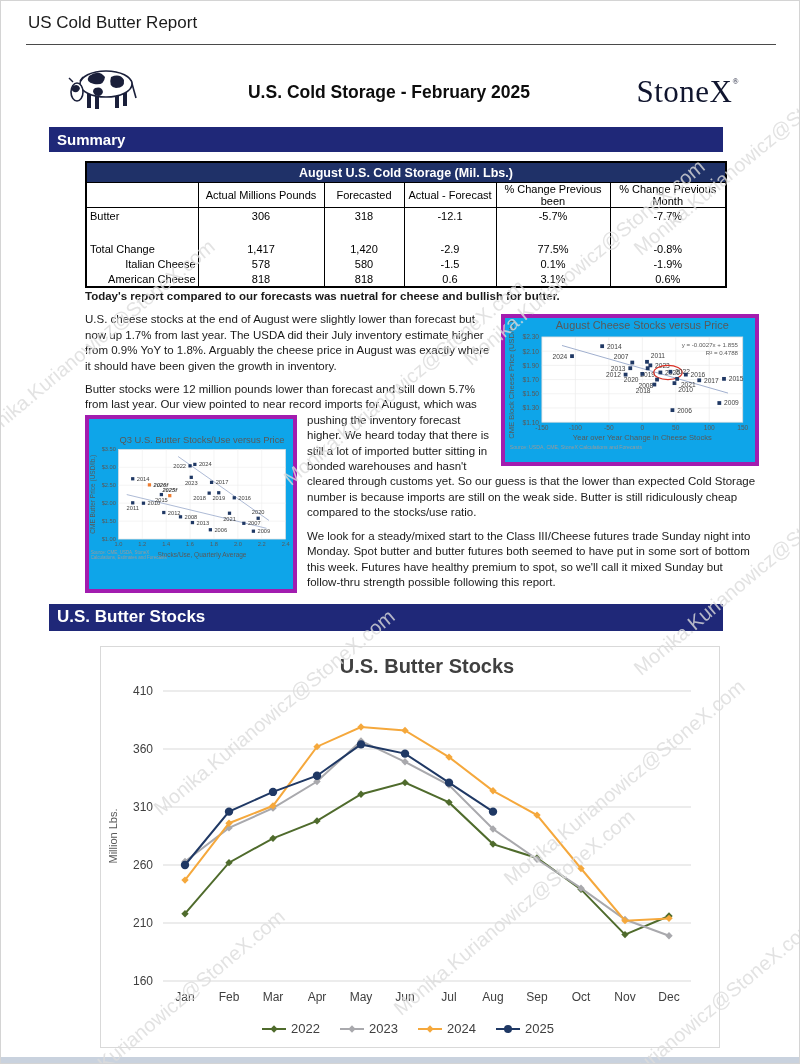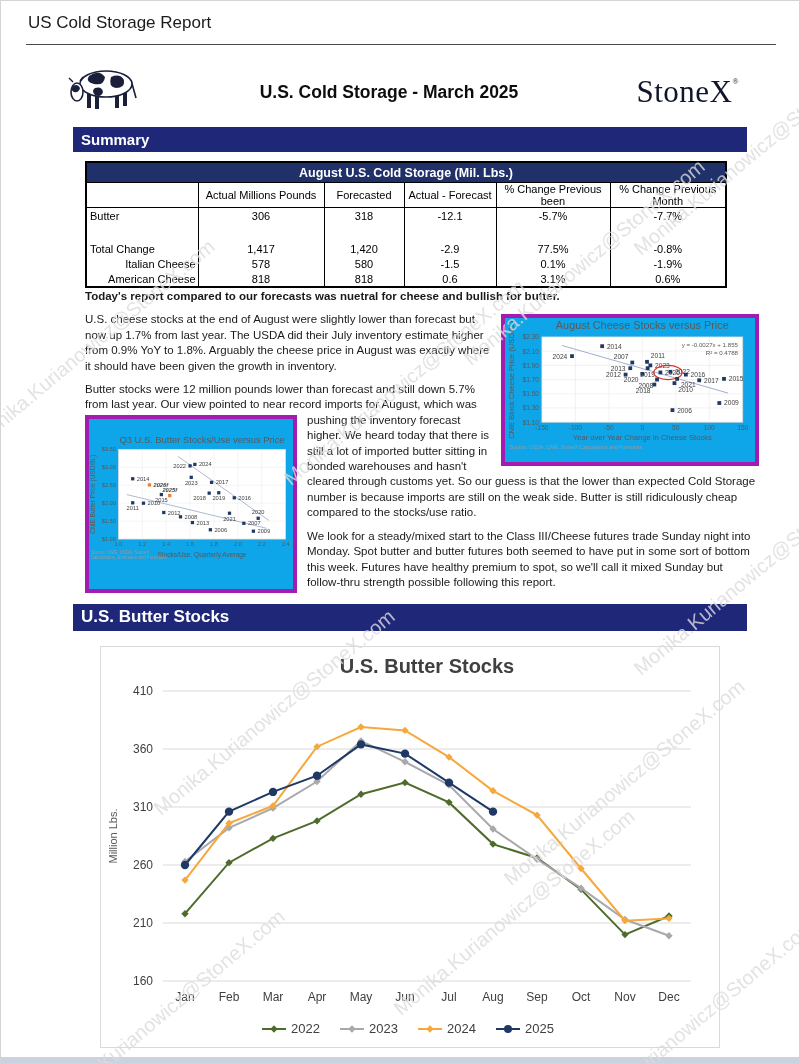--- a/index.html
+++ b/index.html
@@ -11,21 +11,21 @@
   
   .report-title{position:absolute;left:27px;top:12px;font-size:17px;color:#1b1b1b;}
   .header-rule{position:absolute;left:25px;top:43px;width:750px;border-top:1px solid #4a4a4a;}
   .doc-header{position:absolute;left:64px;top:62px;width:674px;height:58px;display:flex;align-items:center;}
   .cow-box{width:104px;}
   .doc-title{flex:1;text-align:center;font-weight:bold;font-size:17.5px;color:#0d0d0d;}
   .logo-box{width:130px;text-align:right;}
   .stonex{font-family:"Liberation Serif",serif;font-size:31px;color:#10152e;letter-spacing:.5px;margin-top:45px;}
   .stonex sup{font-size:8px;vertical-align:18px;}
   
-  .banner{position:absolute;left:72px;width:674px;background:#1f2878;color:#fff;font-weight:bold;
+  .banner{position:absolute;left:48px;width:674px;background:#1f2878;color:#fff;font-weight:bold;
           box-sizing:border-box;padding-left:8px;}
   #banner-summary{top:126px;height:25px;font-size:15px;line-height:25px;}
   #banner-butter{top:603px;height:27px;font-size:17px;line-height:26px;}
   
   .storage{position:absolute;left:84px;top:160px;border-collapse:collapse;border:2px solid #000;background:#fff;}
   .storage th,.storage td{border-left:1px solid #000;border-right:1px solid #000;padding:0 3px;}
   .storage .t-row th{background:#1f3168;color:#fff;font-size:12.5px;font-weight:bold;height:19px;
                      border:1px solid #000;text-align:center;}
   .storage .h-row td{border:1px solid #000;font-size:11px;text-align:center;height:16px;}
   .storage tbody td{font-size:11px;text-align:center;height:15px;}
@@ -68,42 +68,42 @@
   <span class="wm" style="left:250px;top:370px">Monika.Kurianowicz@StoneX.com</span>
   <span class="wm" style="left:430px;top:250px">Monika.Kurianowicz@StoneX.com</span>
   <span class="wm" style="left:600px;top:140px">Monika.Kurianowicz@StoneX.com</span>
   <span class="wm" style="left:120px;top:700px">Monika.Kurianowicz@StoneX.com</span>
   <span class="wm" style="left:360px;top:900px">Monika.Kurianowicz@StoneX.com</span>
   <span class="wm" style="left:470px;top:770px">Monika.Kurianowicz@StoneX.com</span>
   <span class="wm" style="left:600px;top:560px">Monika.Kurianowicz@StoneX.com</span>
   <span class="wm" style="left:10px;top:1000px">Monika.Kurianowicz@StoneX.com</span>
   <span class="wm" style="left:540px;top:1010px">Monika.Kurianowicz@StoneX.com</span>
 
-  <div class="report-title">US Cold Storage Report</div>
+  <div class="report-title">US Cold Butter Report</div>
   <div class="header-rule"></div>
 
   <div class="doc-header">
     <div class="cow-box">
       <svg width="76" height="52" viewBox="0 0 76 52">
         <line x1="66" y1="16" x2="71" y2="34" stroke="#1a1f3a" stroke-width="1.6"></line>
         <rect x="22" y="28" width="4" height="16" fill="#1a1f3a"></rect>
         <rect x="30" y="30" width="4" height="15" fill="#1a1f3a"></rect>
         <rect x="50" y="28" width="4" height="16" fill="#1a1f3a"></rect>
         <rect x="58" y="27" width="4" height="15" fill="#1a1f3a"></rect>
         <ellipse cx="41" cy="20" rx="26" ry="13" fill="#ffffff" stroke="#1a1f3a" stroke-width="1.6"></ellipse>
         <path d="M24,12 q10,-7 16,1 q-1,9 -11,7 q-9,-2 -5,-8 Z" fill="#1a1f3a"></path>
         <path d="M46,13 q9,-4 13,3 q1,8 -8,8 q-8,-1 -5,-11 Z" fill="#1a1f3a"></path>
         <path d="M30,24 q7,-2 8,4 q-2,6 -8,3 q-4,-4 0,-7 Z" fill="#1a1f3a"></path>
         <ellipse cx="12" cy="28" rx="6" ry="9" fill="#ffffff" stroke="#1a1f3a" stroke-width="1.6"></ellipse>
         <path d="M8,22 q5,-3 7,2 q-1,5 -6,4 q-4,-2 -1,-6 Z" fill="#1a1f3a"></path>
         <line x1="8" y1="18" x2="4" y2="14" stroke="#1a1f3a" stroke-width="1.4"></line>
         <line x1="15" y1="17" x2="18" y2="13" stroke="#1a1f3a" stroke-width="1.4"></line>
       </svg>
     </div>
-    <div class="doc-title">U.S. Cold Storage - March 2025</div>
+    <div class="doc-title">U.S. Cold Storage - February 2025</div>
     <div class="logo-box">
       <span class="stonex"><span>StoneX</span><sup>®</sup></span>
     </div>
   </div>
 
   <div class="banner" id="banner-summary">Summary</div>
 
   <table class="storage" id="storage-table">
       <colgroup>
         <col style="width:112px">

